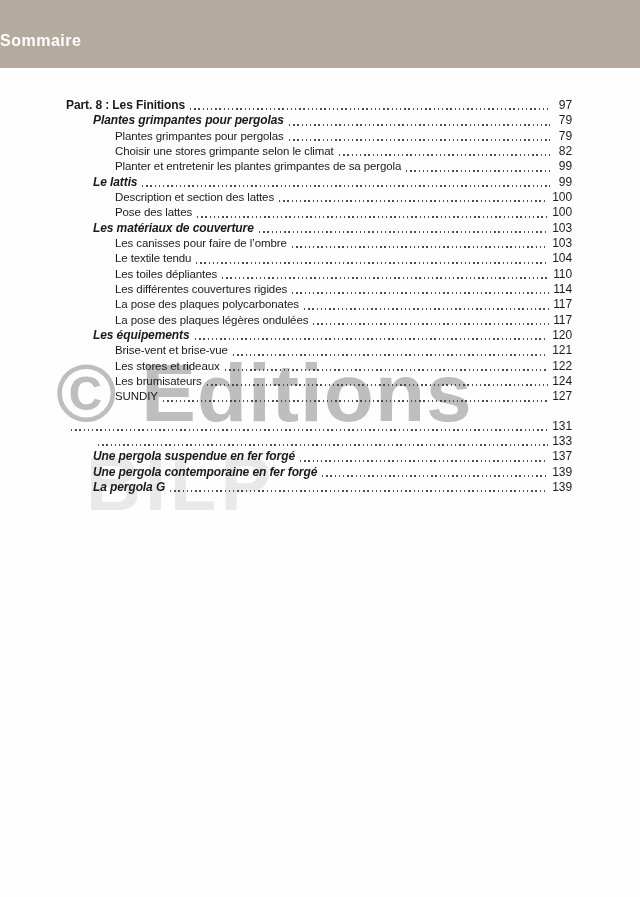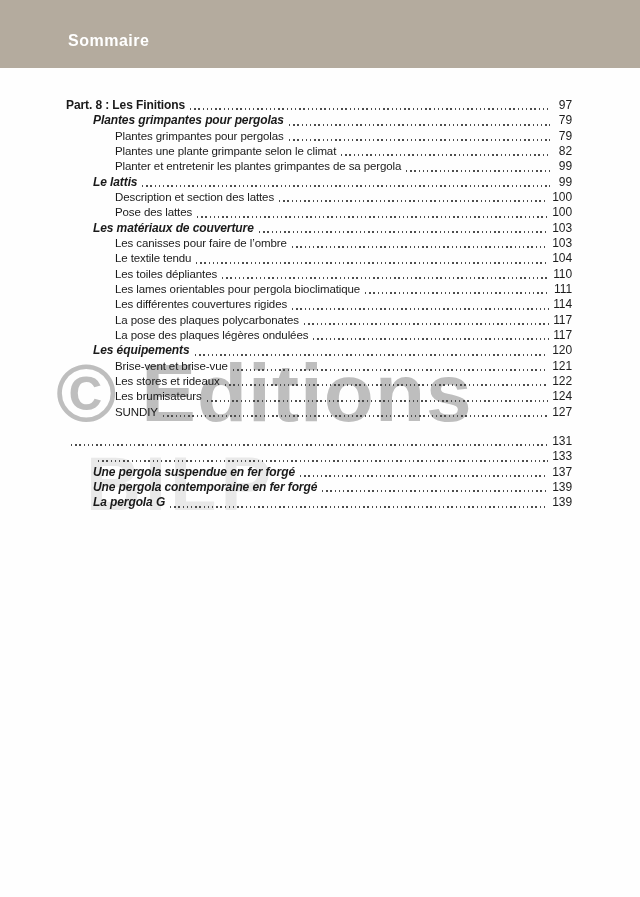--- a/index.html
+++ b/index.html
@@ -19,21 +19,20 @@
   .header-band {
     position: absolute;
     top: 0; left: 0;
     width: 640px;
     height: 68px;
     background: #b4ab9e;
     display: flex;
     align-items: center;
   }
   .header-title {
-    margin-left: 68px;
     margin-top: 14px;
     color: #ffffff;
     font-size: 16px;
     font-weight: bold;
     letter-spacing: 0.5px;
   }
   .watermark-primary {
     position: absolute;
     top: 352px;
     left: 56px;
@@ -139,21 +138,21 @@
           <span class="toc-label">Plantes grimpantes pour pergolas</span>
           <span class="leader"></span>
           <span class="toc-page">79</span>
         </div>
         <div class="toc-row style-item">
           <span class="toc-label">Plantes grimpantes pour pergolas</span>
           <span class="leader"></span>
           <span class="toc-page">79</span>
         </div>
         <div class="toc-row style-item">
-          <span class="toc-label">Plantes une plante grimpante selon le climat</span>
+          <span class="toc-label">Choisir une stores grimpante selon le climat</span>
           <span class="leader"></span>
           <span class="toc-page">82</span>
         </div>
         <div class="toc-row style-item">
           <span class="toc-label">Planter et entretenir les plantes grimpantes de sa pergola</span>
           <span class="leader"></span>
           <span class="toc-page">99</span>
         </div>
         <div class="toc-row style-sub">
           <span class="toc-label">Le lattis</span>
@@ -182,25 +181,20 @@
         </div>
         <div class="toc-row style-item">
           <span class="toc-label">Le textile tendu</span>
           <span class="leader"></span>
           <span class="toc-page">104</span>
         </div>
         <div class="toc-row style-item">
           <span class="toc-label">Les toiles dépliantes</span>
           <span class="leader"></span>
           <span class="toc-page">110</span>
-        </div>
-        <div class="toc-row style-item">
-          <span class="toc-label">Les lames orientables pour pergola bioclimatique</span>
-          <span class="leader"></span>
-          <span class="toc-page">111</span>
         </div>
         <div class="toc-row style-item">
           <span class="toc-label">Les différentes couvertures rigides</span>
           <span class="leader"></span>
           <span class="toc-page">114</span>
         </div>
         <div class="toc-row style-item">
           <span class="toc-label">La pose des plaques polycarbonates</span>
           <span class="leader"></span>
           <span class="toc-page">117</span>

